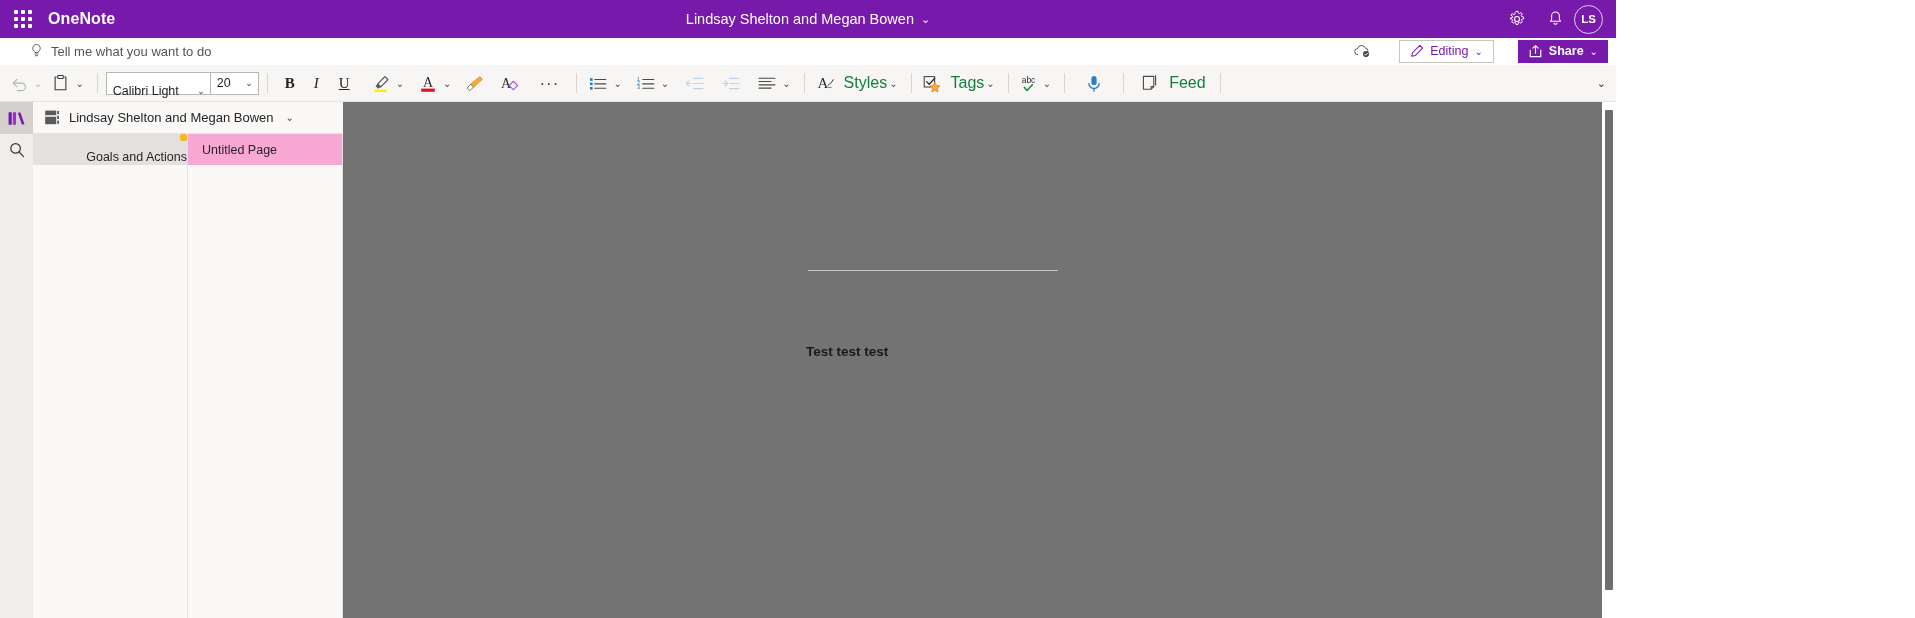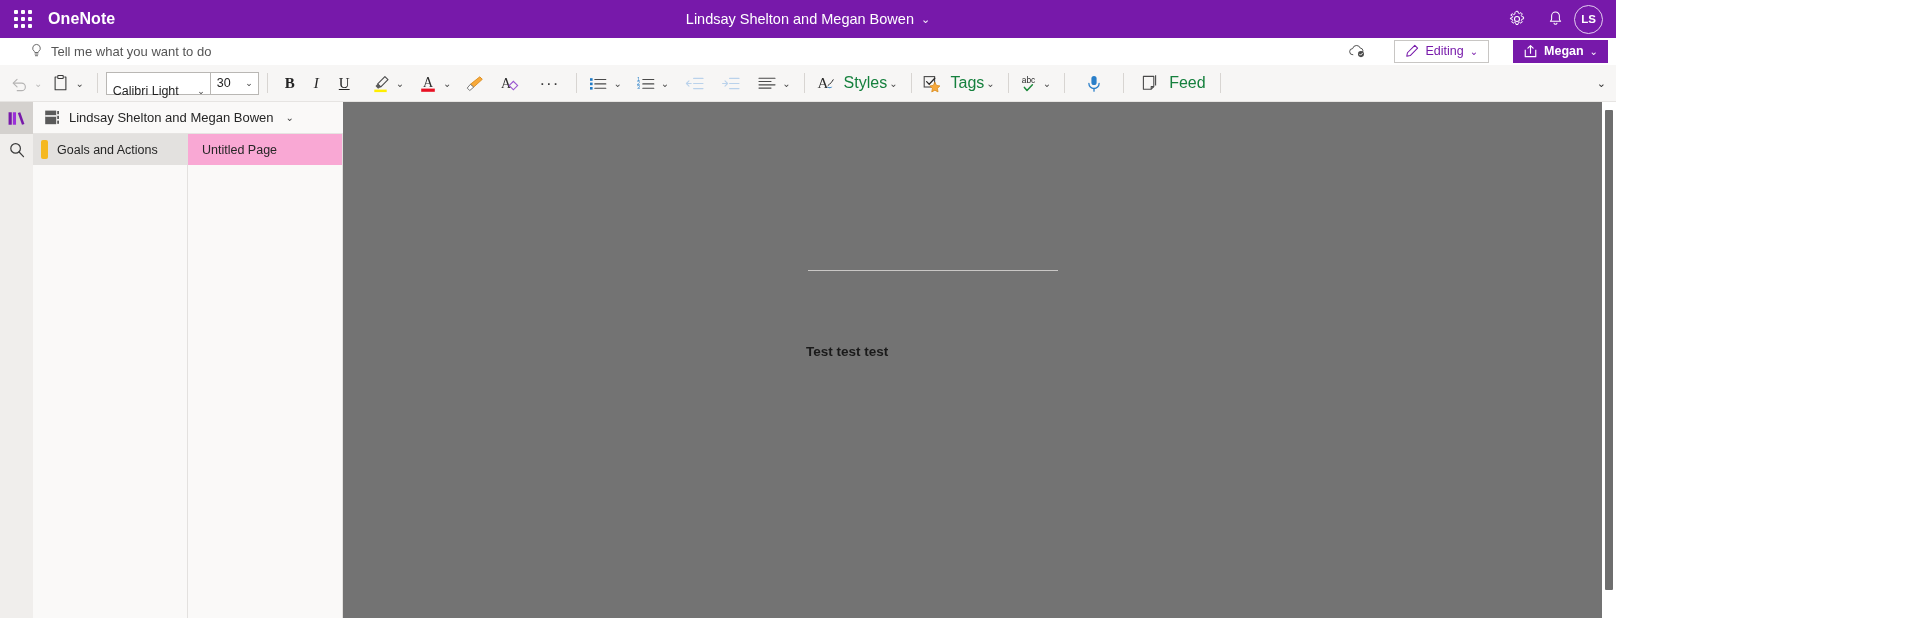--- a/index.html
+++ b/index.html
@@ -162,22 +162,22 @@
     display: flex; align-items: center; gap: 9px; padding-left: 11px;
     border-bottom: 1px solid #e6e4e2;
     cursor: pointer;
   }
   .nb-header .nm { font-size: 13px; color: #262626; }
   .nb-header .chev { font-size: 10px; color: #444444; margin-left: 3px; }
   .cols { flex: 1 1 auto; display: flex; min-height: 0; }
   .col-sections { width: 155px; flex: 0 0 155px; background: #faf9f8; border-right: 1px solid #e3e1df; }
   .col-pages { flex: 1 1 auto; background: #faf9f8; border-right: 1px solid #e3e1df; }
   .sec-row {
-    height: 31px; display: flex; align-items: center; gap: 9px;
-    padding-left: 8px; font-size: 12.5px; color: #262626; cursor: pointer;
+    height: 31px; display: flex; align-items: flex-end; gap: 9px;
+    padding-left: 8px; font-size: 12.5px; color: #262626; cursor: pointer; flex-direction: column;
   }
   .sec-row.sel { background: #e3e1df; }
   .sec-tab { width: 7px; height: 19px; background: #f5b820; border-radius: 2px; flex: 0 0 7px; }
   .page-row {
     height: 31px; display: flex; align-items: center;
     padding-left: 14px; font-size: 12.5px; color: #262626; cursor: pointer;
   }
   .page-row.sel { background: #f9a8d4; }
 
   
@@ -265,21 +265,21 @@
         </svg>
         <span>Editing</span>
         <span class="chev">⌄</span>
       </div>
 
       <div class="share-btn">
         <svg width="15" height="14" viewBox="0 0 16 16">
           <path d="M2 6.5v8h12v-8" fill="none" stroke="#fff" stroke-width="1.3" stroke-linejoin="round"></path>
           <path d="M8 10.5V1.8M8 1.8L5 4.8M8 1.8l3 3" fill="none" stroke="#fff" stroke-width="1.3" stroke-linecap="round" stroke-linejoin="round"></path>
         </svg>
-        <span>Megan</span>
+        <span>Share</span>
         <span class="chev">⌄</span>
       </div>
     </div>
   </div>
 
   <div class="ribbon">
 
     <div class="rb disabled">
       <span class="rb-ic">
         <svg width="19" height="17" viewBox="0 0 20 18">
@@ -301,21 +301,21 @@
     <span class="rb-cv">⌄</span>
 
     <div class="sep"></div>
 
     <div class="fontbox">
       <div class="fontname">
         <span>Calibri Light</span>
         <span class="chev">⌄</span>
       </div>
       <div class="fontsize">
-        <span>30</span>
+        <span>20</span>
         <span class="chev">⌄</span>
       </div>
     </div>
 
     <div class="sep"></div>
 
     <div class="rb" style="padding:0 9px">
       <span class="bold-i">B</span>
     </div>
     <div class="rb" style="padding:0 10px">

